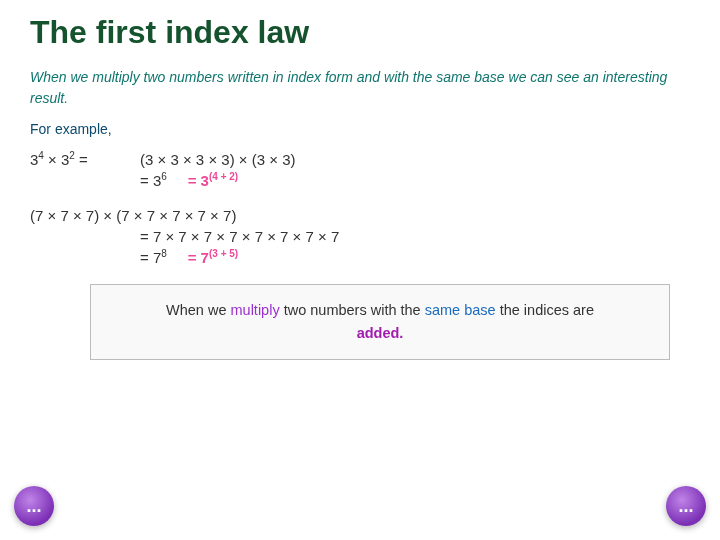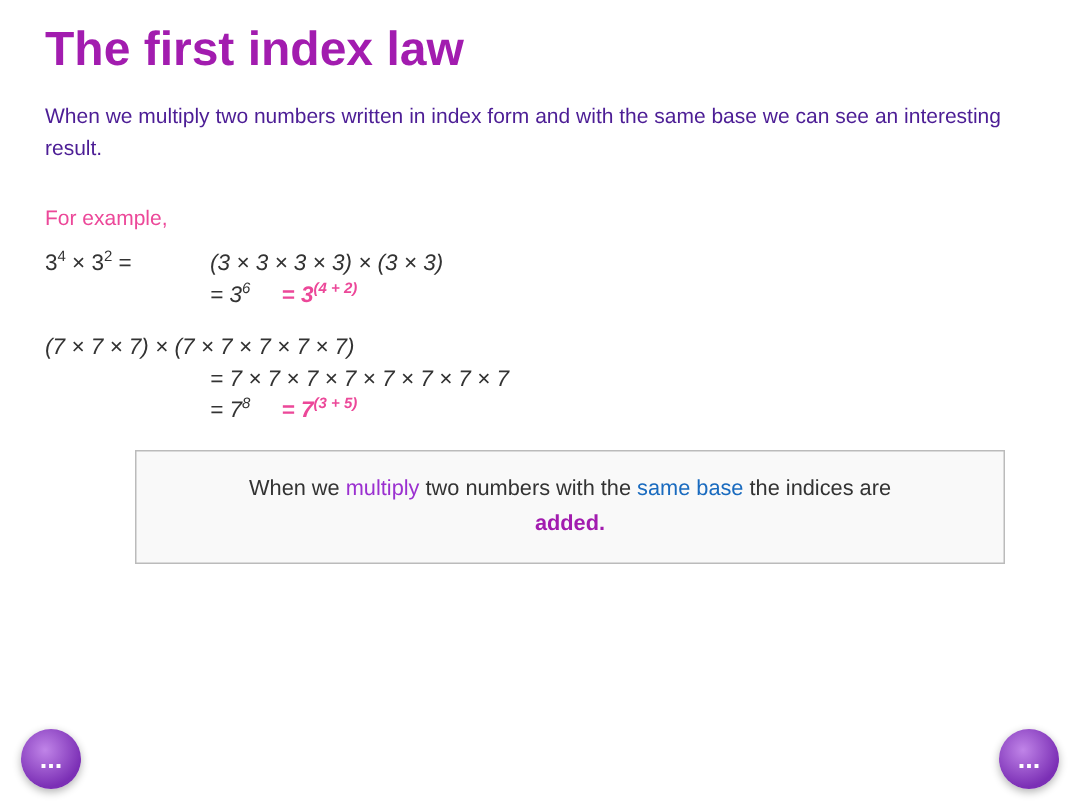--- a/index.html
+++ b/index.html
@@ -13,38 +13,39 @@
       color: #333;
       overflow: hidden;
       position: relative;
     }
 
     .page-content {
       padding: 10px 30px 10px 30px;
     }
 
     .title {
-      color: #a21caf;
+      color: #14532d;
       font-size: 32px;
       font-weight: bold;
       margin-bottom: 16px;
       margin-top: 4px;
     }
 
     .intro-text {
       font-size: 14px;
       line-height: 1.5;
-      margin-bottom: 28px;
-      color: #4c1d95;
+      margin-bottom: 12px;
+      color: #0f766e;
+      font-style: italic;
     }
 
     .for-example {
       font-size: 14px;
       margin-bottom: 14px;
-      color: #ec4899;
+      color: #0c4a6e;
     }
 
     .math-section {
       margin-bottom: 18px;
     }
 
     .math-row {
       display: flex;
       align-items: baseline;
       margin-bottom: 4px;
@@ -52,21 +53,20 @@
       color: #333;
     }
 
     .math-label {
       min-width: 110px;
       font-size: 15px;
     }
 
     .math-expression {
       font-size: 15px;
-      font-style: italic;
     }
 
     sup {
       font-size: 10px;
       vertical-align: super;
       line-height: 0;
     }
 
     .highlight-orange {
       color: #ec4899;

